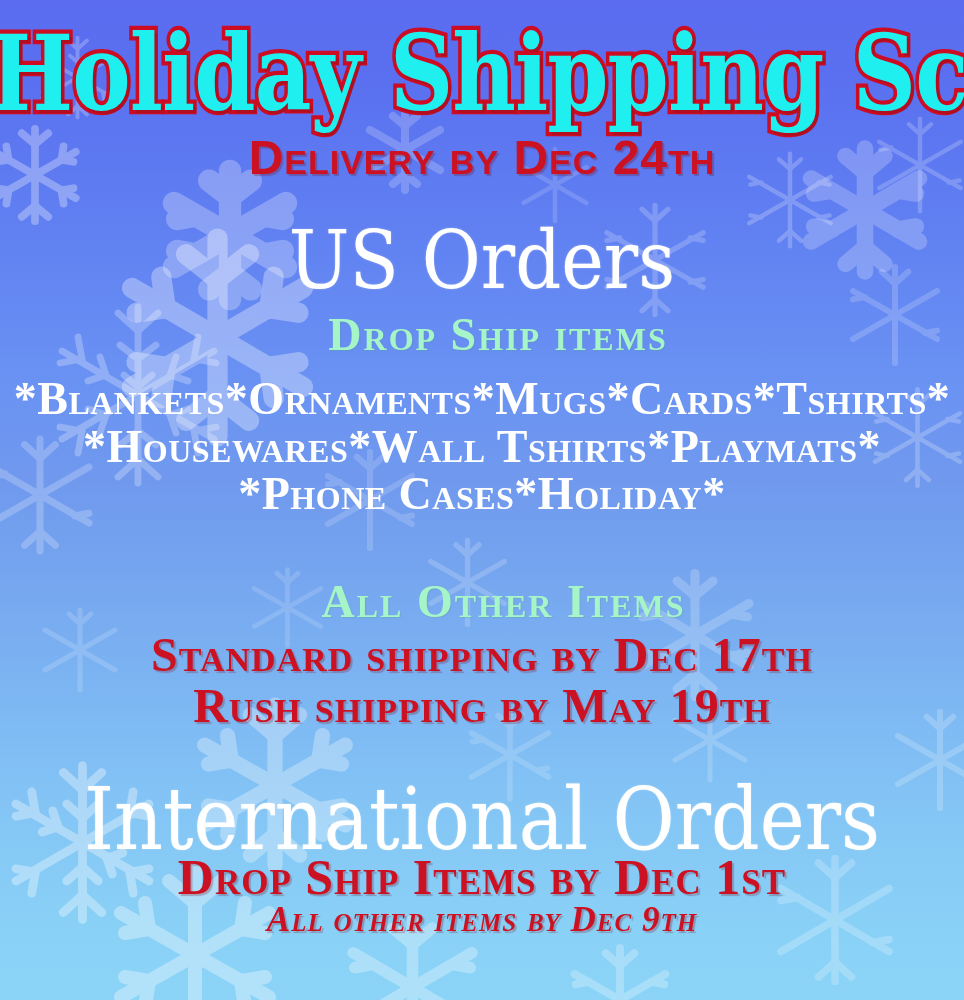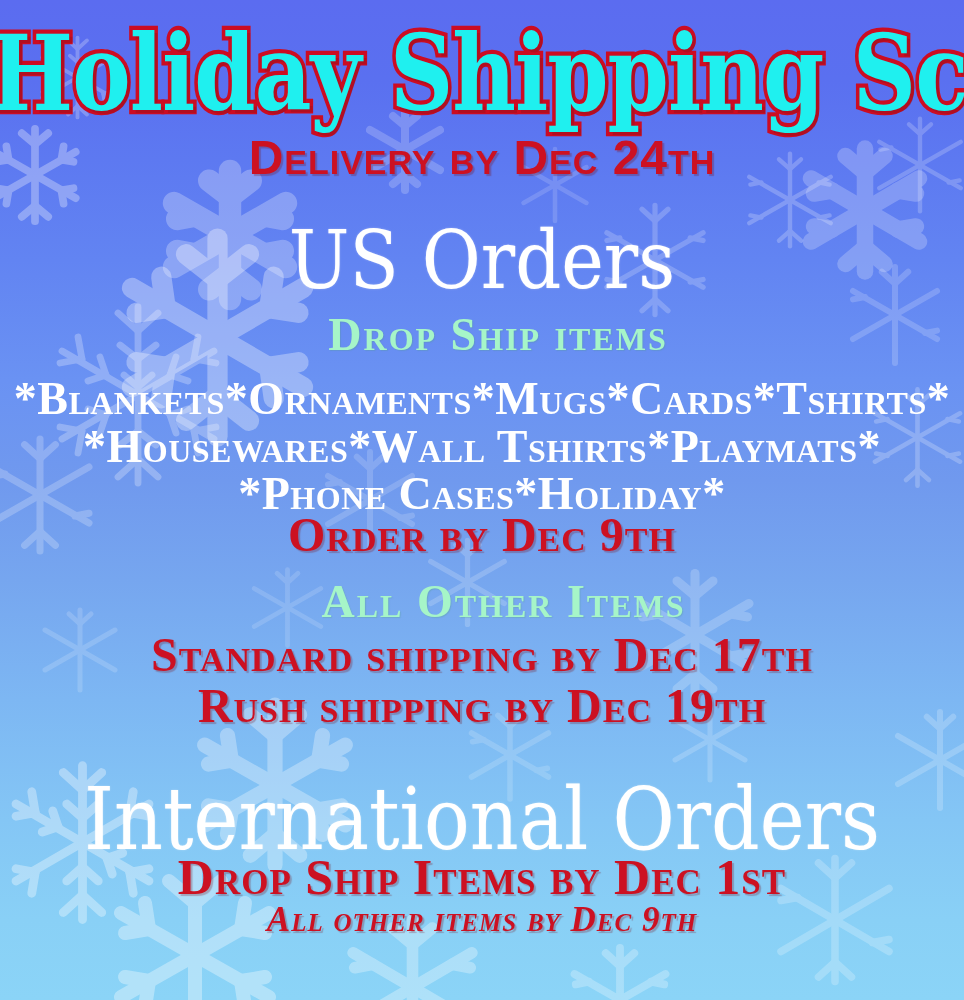--- a/index.html
+++ b/index.html
@@ -587,25 +587,24 @@
     <div class="subtitle">Delivery by Dec 24th</div>
 
     <div class="section-head us">US Orders</div>
 
     <div class="sub-head drop">Drop Ship items</div>
 
     <div class="item-line l1">*Blankets*Ornaments*Mugs*Cards*Tshirts*</div>
     <div class="item-line l2">*Housewares*Wall Tshirts*Playmats*</div>
     <div class="item-line l3">*Phone Cases*Holiday*</div>
 
-    <div class="date-line order9">Order by Dec 9th</div>
 
     <div class="sub-head other">All Other Items</div>
 
     <div class="date-line std17">Standard shipping by Dec 17th</div>
-    <div class="date-line rush19">Rush shipping by Dec 19th</div>
+    <div class="date-line rush19">Rush shipping by May 19th</div>
 
     <div class="section-head intl">International Orders</div>
 
     <div class="date-line intl-ds">Drop Ship Items by Dec 1st</div>
     <div class="date-line intl-all">All other items by Dec 9th</div>
   </div>
 </div>
 
 </body></html>

